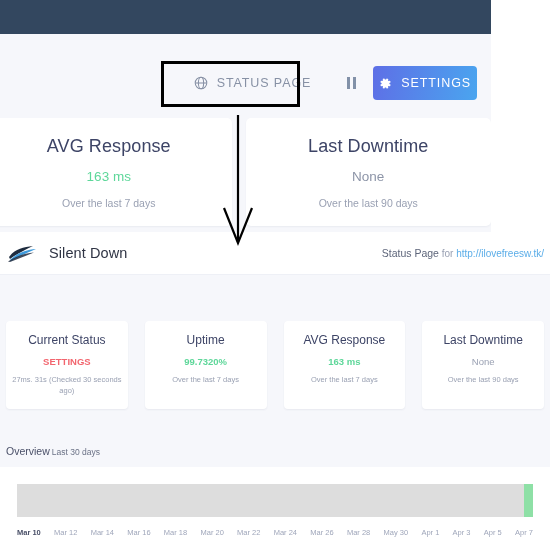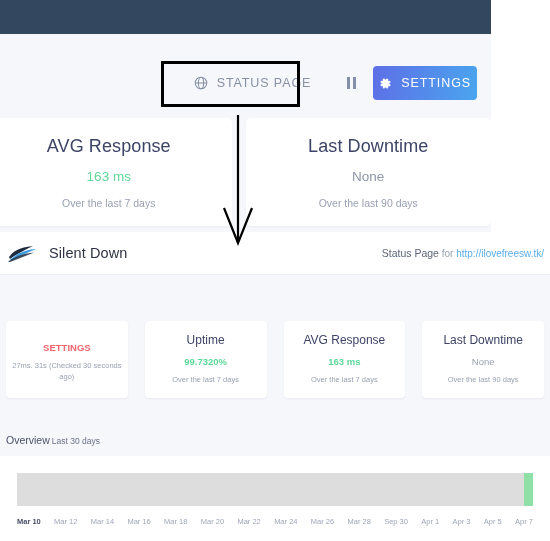--- a/index.html
+++ b/index.html
@@ -368,20 +368,21 @@
       </div>
       <div class="sp-link-wrap">
         <span class="sp-link-label">Status Page</span>
         <span class="sp-link-for">for</span>
         <span class="sp-link-url">http://ilovefreesw.tk/</span>
       </div>
     </div>
 
     <div class="sp-cards">
       <div class="sp-card">
+        <div class="sp-card-title">Current Status</div>
         <div class="sp-card-value red">SETTINGS</div>
         <div class="sp-card-sub">27ms. 31s (Checked 30 seconds ago)</div>
       </div>
       <div class="sp-card">
         <div class="sp-card-title">Uptime</div>
         <div class="sp-card-value green">99.7320%</div>
         <div class="sp-card-sub">Over the last 7 days</div>
       </div>
       <div class="sp-card">
         <div class="sp-card-title">AVG Response</div>
@@ -408,21 +409,21 @@
           <span class="sp-tick first">Mar 10</span>
           <span class="sp-tick">Mar 12</span>
           <span class="sp-tick">Mar 14</span>
           <span class="sp-tick">Mar 16</span>
           <span class="sp-tick">Mar 18</span>
           <span class="sp-tick">Mar 20</span>
           <span class="sp-tick">Mar 22</span>
           <span class="sp-tick">Mar 24</span>
           <span class="sp-tick">Mar 26</span>
           <span class="sp-tick">Mar 28</span>
-          <span class="sp-tick">Sep 30</span>
+          <span class="sp-tick">May 30</span>
           <span class="sp-tick">Apr 1</span>
           <span class="sp-tick">Apr 3</span>
           <span class="sp-tick">Apr 5</span>
           <span class="sp-tick">Apr 7</span>
         </div>
     </div>
   </div>
 </div>
 
 </body></html>

